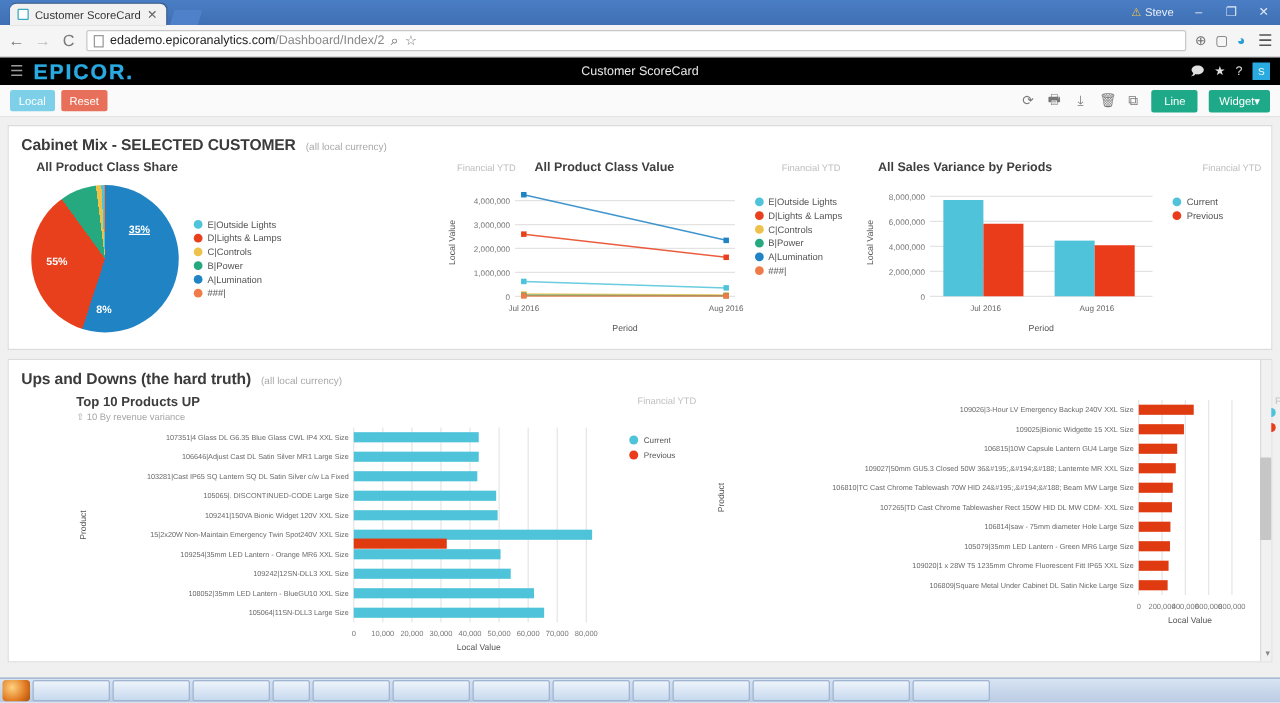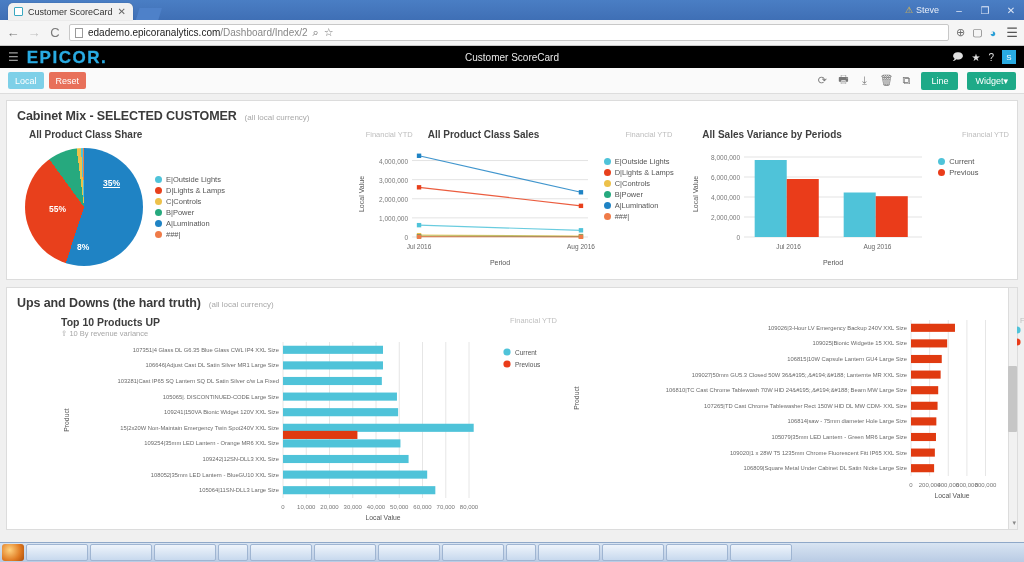--- a/index.html
+++ b/index.html
@@ -254,21 +254,21 @@
       <span class="panel-sub">(all local currency)</span>
     </div>
     <div class="row3">
 
       <div class="cell">
         <div class="cell-head">
           <span class="cell-title">All Product Class Share</span>
         </div>
         <div class="pie-wrap">
           <div class="pie" id="pieEl" style="background: conic-gradient(rgb(31, 131, 196) 0deg, rgb(31, 131, 196) 198deg, rgb(232, 64, 28) 198deg, rgb(232, 64, 28) 324deg, rgb(38, 169, 126) 324deg, rgb(38, 169, 126) 352.8deg, rgb(237, 193, 74) 352.8deg, rgb(237, 193, 74) 357.12deg, rgb(79, 195, 217) 357.12deg, rgb(79, 195, 217) 358.92deg, rgb(239, 123, 72) 358.92deg, rgb(239, 123, 72) 360deg);">
-            <span class="pie-lbl" style="left:24px;top:56px;">55%</span>
+            <span class="pie-lbl" style="left:12px;top:56px;">55%</span>
             <span class="pie-lbl" style="left:78px;top:30px;text-decoration:underline;">35%</span>
             <span class="pie-lbl" style="left:52px;top:94px;">8%</span>
           </div>
           <div class="legend" id="pieLegend" style="margin-left:12px;">
               <div class="legend-item">
                 <span class="legend-dot" style="background:#4fc3d9"></span>
                 <span>E|Outside Lights</span>
               </div>
               <div class="legend-item">
                 <span class="legend-dot" style="background:#e8401c"></span>
@@ -290,21 +290,21 @@
                 <span class="legend-dot" style="background:#ef7b48"></span>
                 <span>###|</span>
               </div>
             </div>
         </div>
       </div>
 
       <div class="cell">
         <div class="cell-head">
           <span class="cell-ytd left">Financial YTD</span>
-          <span class="cell-title" style="margin-left:62px;">All Product Class Sales</span>
+          <span class="cell-title" style="margin-left:62px;">All Product Class Value</span>
           <span class="cell-ytd">Financial YTD</span>
         </div>
         <div class="lc-wrap">
           <svg id="lineSvg" width="250" height="128">
               <line x1="62" x2="238" y1="94" y2="94" stroke="#e3e3e3" stroke-width="1"></line>
               <text x="58" y="97" text-anchor="end" font-size="6.5" fill="#777">0</text>
               <line x1="62" x2="238" y1="74.88888888888889" y2="74.88888888888889" stroke="#e3e3e3" stroke-width="1"></line>
               <text x="58" y="77.88888888888889" text-anchor="end" font-size="6.5" fill="#777">1,000,000</text>
               <line x1="62" x2="238" y1="55.77777777777778" y2="55.77777777777778" stroke="#e3e3e3" stroke-width="1"></line>
               <text x="58" y="58.77777777777778" text-anchor="end" font-size="6.5" fill="#777">2,000,000</text>

